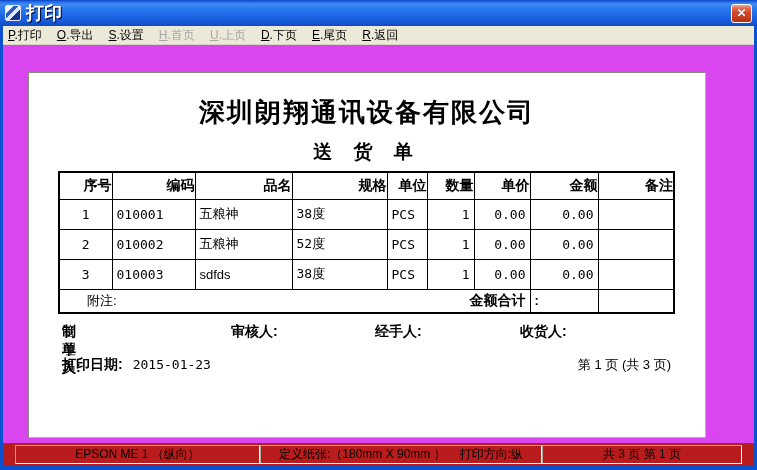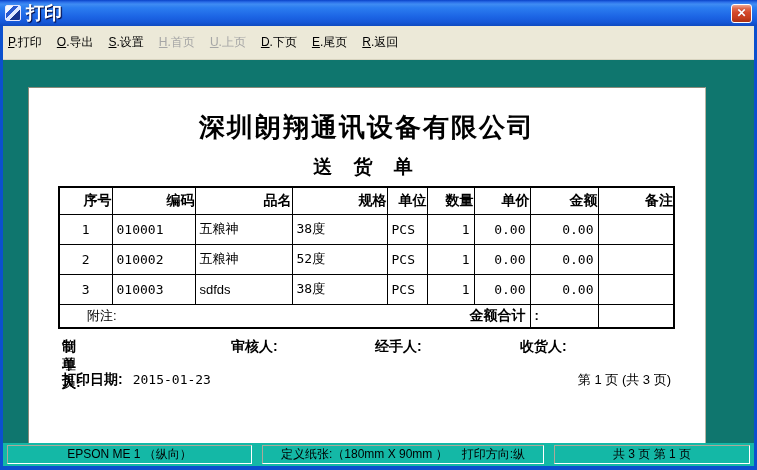--- a/index.html
+++ b/index.html
@@ -22,27 +22,27 @@
     width: 21px; height: 19px; border: 1px solid #fff; border-radius: 3px;
     background: linear-gradient(180deg, #f0a792 0%, #e06a4c 20%, #d4482a 45%, #c63d1e 75%, #a92f12 100%);
     color: #fff; font-size: 12px; font-weight: bold; display: flex; align-items: center; justify-content: center;
     cursor: pointer; text-shadow: 0 0 1px #800;
   }
 
   
   .frame { flex: 1; display: flex; flex-direction: column; border-left: 3px solid #0b50ce; border-right: 3px solid #0b50ce; background: #dfdfdf; }
 
   
-  .toolbar { flex: 0 0 19px; background: #ece9d8; display: flex; align-items: center; padding: 8px 5px; border-bottom: 1px solid #d8d4c0; }
+  .toolbar { flex: 0 0 19px; background: #ece9d8; display: flex; align-items: center; padding: 0 5px; border-bottom: 1px solid #d8d4c0; }
   .tb-item { font-size: 12px; color: #000; margin-right: 15px; cursor: pointer; white-space: nowrap; }
   .tb-item u { text-decoration: underline; }
   .tb-item.disabled { color: #a6a6a6; cursor: default; }
 
   
-  .preview { flex: 1; position: relative; background: #0f766e; overflow: hidden; }
+  .preview { flex: 1; position: relative; background: #d946ef; overflow: hidden; }
   .page {
     position: absolute; left: 25px; top: 27px; width: 678px; height: 366px;
     background: #fff; border: 1px solid #8a8a7a; border-right-color: #b5b5a5; border-bottom-color: #b5b5a5;
     color: #000;
   }
 
   .company { margin-top: 22px; text-align: center; font-size: 26px; font-weight: bold; letter-spacing: 2px; }
   .doc-title { margin-top: 9px; text-align: center; font-size: 19px; font-weight: bold; letter-spacing: 8px; }
 
   .info-line {
@@ -67,21 +67,21 @@
   
   .sig-row { position: relative; height: 20px; margin-top: 9px; font-size: 14px; }
   .sig-row span { position: absolute; top: 0; }
   .sig-label { font-weight: bold; }
   .sig-1 { left: 33px; } .sig-2 { left: 202px; } .sig-3 { left: 346px; } .sig-4 { left: 491px; }
 
   .pd-row { margin: 13px 34px 12px 33px; display: flex; justify-content: space-between; font-size: 13px; }
   .pd-label { font-weight: bold; font-size: 14px; margin-right: 10px; }
 
   
-  .statusbar { flex: 0 0 23px; background: #14b8a6; display: flex; align-items: stretch; padding: 2px 4px; gap: 10px; }
+  .statusbar { flex: 0 0 23px; background: #b91c1c; display: flex; align-items: stretch; padding: 2px 12px; gap: 0; }
   .sb-panel {
     border: 1px solid; border-color: #aca899 #ffffff #ffffff #aca899;
     display: flex; align-items: center; justify-content: center; font-size: 12px; color: #000; white-space: nowrap; overflow: hidden;
   }
   .sb-1 { width: 245px; } .sb-2 { width: 282px; } .sb-3 { flex: 1; }
   .sb-2 .gap { display: inline-block; width: 14px; }
 
   .bottom-border { flex: 0 0 4px; background: #0b50ce; }
 </style>
 </head>

